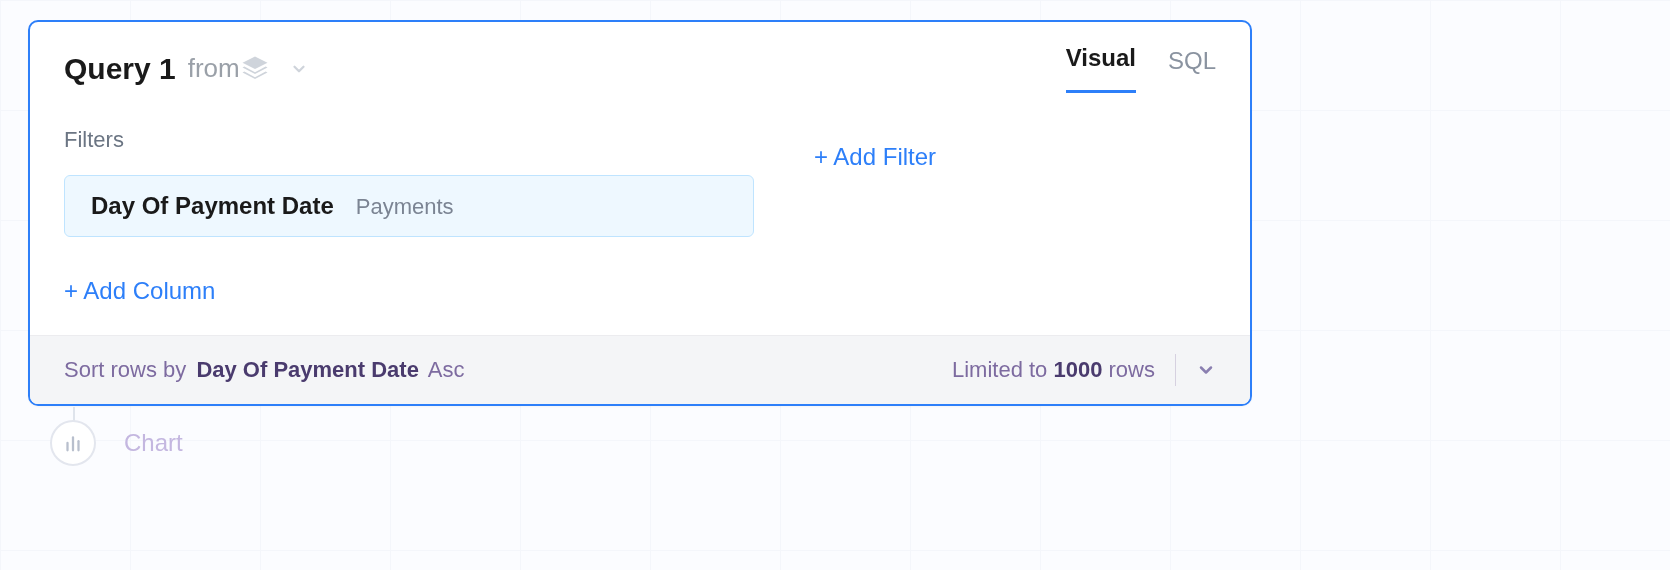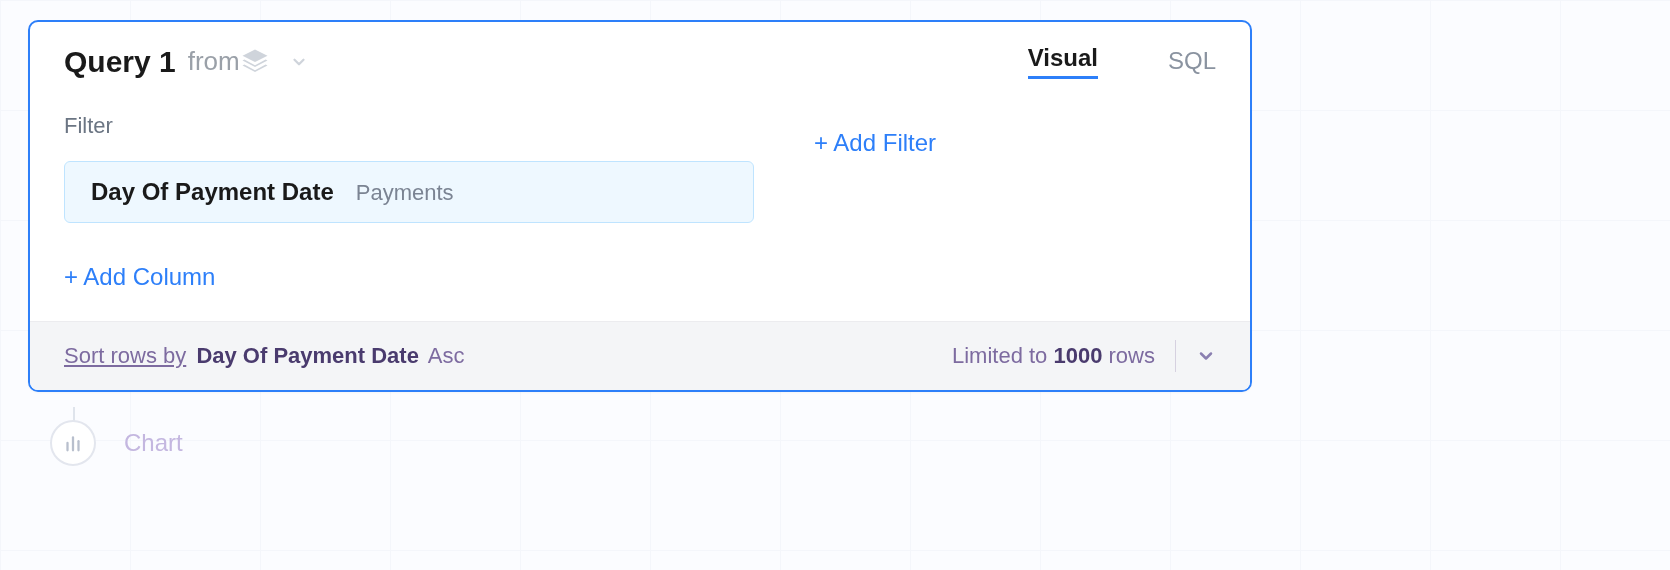--- a/index.html
+++ b/index.html
@@ -62,25 +62,24 @@
   }
 
   .mode-tabs {
     margin-left: auto;
     display: flex;
     gap: 32px;
     align-items: flex-end;
     font-size: 24px;
   }
   .mode-tab {
-    padding-bottom: 4px;
+    padding-bottom: 18px;
     color: #8a93a0;
     cursor: pointer;
     font-weight: 500;
-    margin-left: 38px;
   }
   .mode-tab.active {
     color: #1a1a1a;
     border-bottom: 3px solid #2d7ff9;
     font-weight: 600;
   }
 
   .panel-body {
     display: flex;
     padding: 24px 34px 30px 34px;
@@ -127,21 +126,21 @@
 
   .panel-footer {
     display: flex;
     align-items: center;
     background: #f4f5f7;
     border-top: 1px solid #ececef;
     padding: 18px 34px;
     font-size: 22px;
     color: #6a4e9b;
   }
-  .sort-prefix { color: #7d6ba0; text-decoration: underline; }
+  .sort-prefix { color: #7d6ba0; }
   .sort-field  { font-weight: 700; color: #4a3b6e; margin: 0 4px; }
   .sort-dir    { color: #7d6ba0; }
 
   .limit-group {
     margin-left: auto;
     display: flex;
     align-items: center;
     gap: 20px;
     color: #7d6ba0;
   }
@@ -206,21 +205,21 @@
     </div>
 
     <div class="mode-tabs">
       <div class="mode-tab active">Visual</div>
       <div class="mode-tab">SQL</div>
     </div>
   </div>
 
   <div class="panel-body">
     <div class="col-section">
-      <div class="section-label">Filter</div>
+      <div class="section-label">Filters</div>
       <div class="column-pill">
         <span class="col-name">Day Of Payment Date</span>
         <span class="col-table">Payments</span>
       </div>
       <span class="add-link">+ Add Column</span>
     </div>
 
     <div class="col-section">
       <span class="add-link" style="margin-top:16px">+ Add Filter</span>
     </div>

